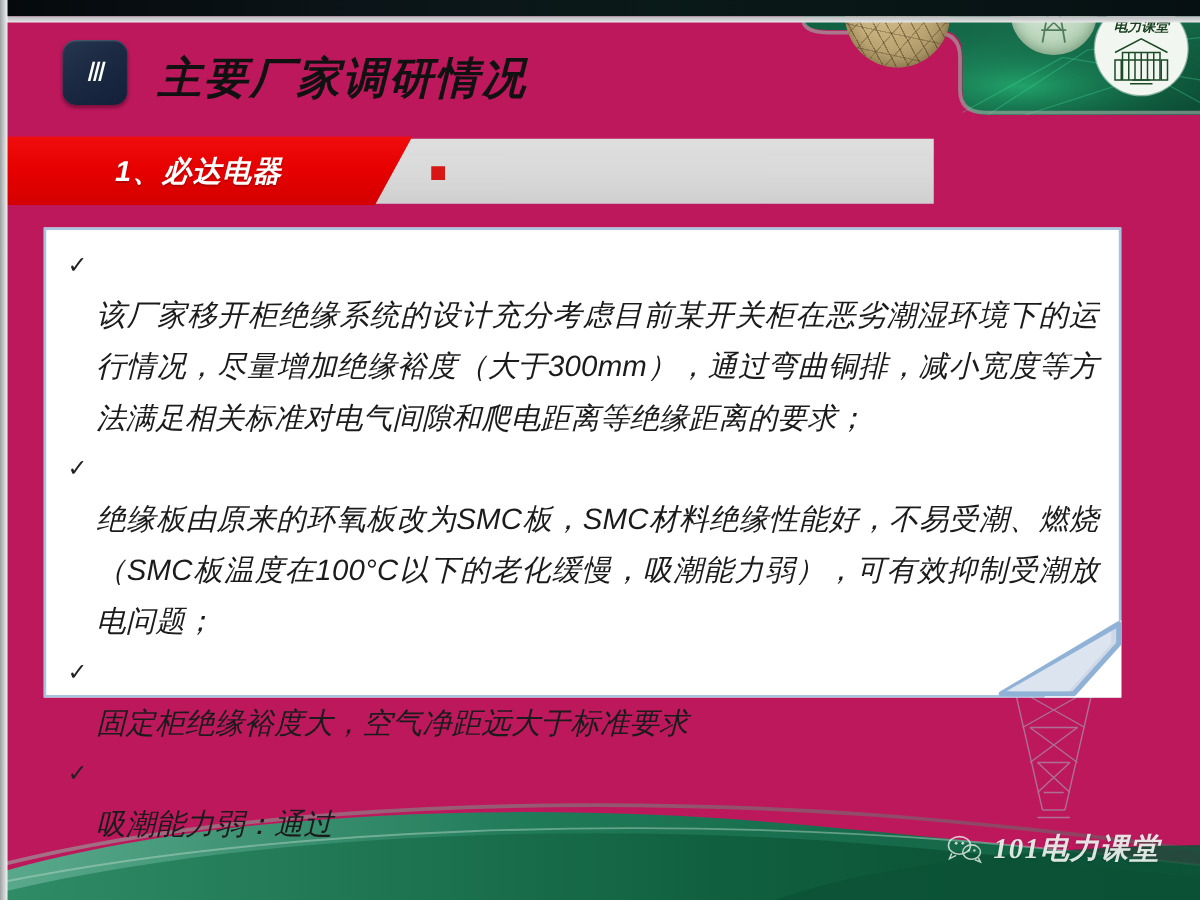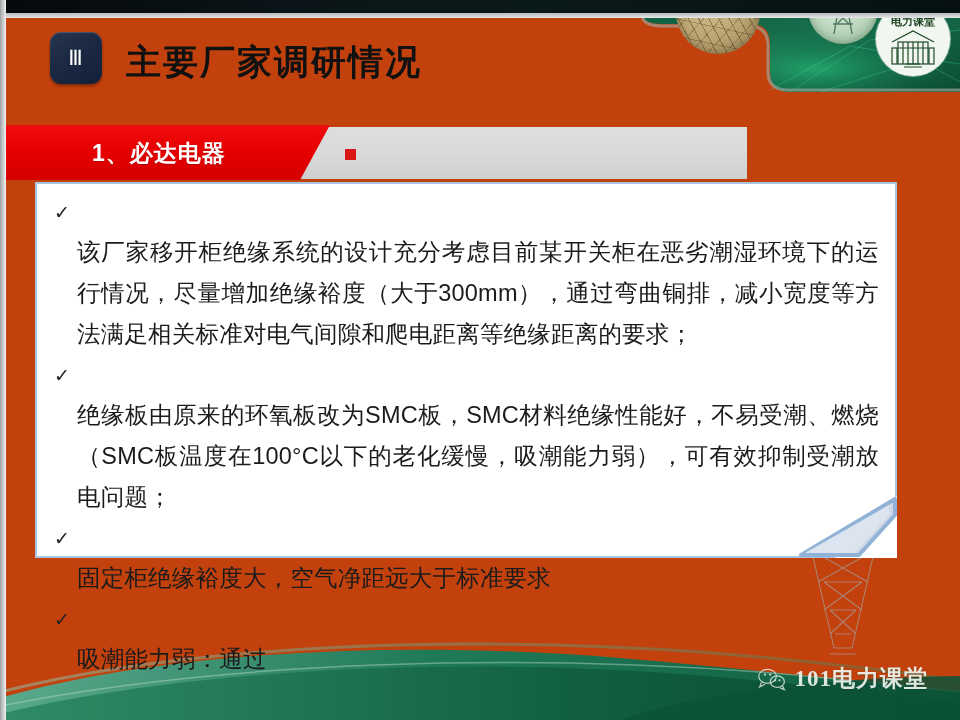--- a/index.html
+++ b/index.html
@@ -10,22 +10,23 @@
     height: 720px;
     overflow: hidden;
     background: #ffffff;
     font-family: "Liberation Sans", "DejaVu Sans", sans-serif;
   }
 
   .slide {
     position: relative;
     width: 960px;
     height: 720px;
-    background: #c2410c;
+    background: #be185d;
     overflow: hidden;
+    font-style: italic;
   }
 
   
   .top-dark-strip {
     position: absolute;
     left: 0; top: 0;
     width: 960px; height: 13px;
     background: linear-gradient(90deg,#05090c 0%, #0b1418 30%, #0a1a18 55%, #061012 100%);
     z-index: 8;
   }
@@ -146,21 +147,21 @@
     font-size: 35px;
     font-weight: bold;
     color: #111111;
     letter-spacing: 2px;
     white-space: nowrap;
   }
 
   
   .section-row {
     position: absolute;
-    left: 0; top: 125px;
+    left: 0; top: 109px;
     width: 916px; height: 55px;
     z-index: 6;
   }
   .section-gray {
     position: absolute;
     left: 250px; top: 2px;
     width: 497px; height: 52px;
     background: linear-gradient(180deg,#dedede 0%, #d9d9d9 55%, #cfcfcf 100%);
   }
   .section-red {

